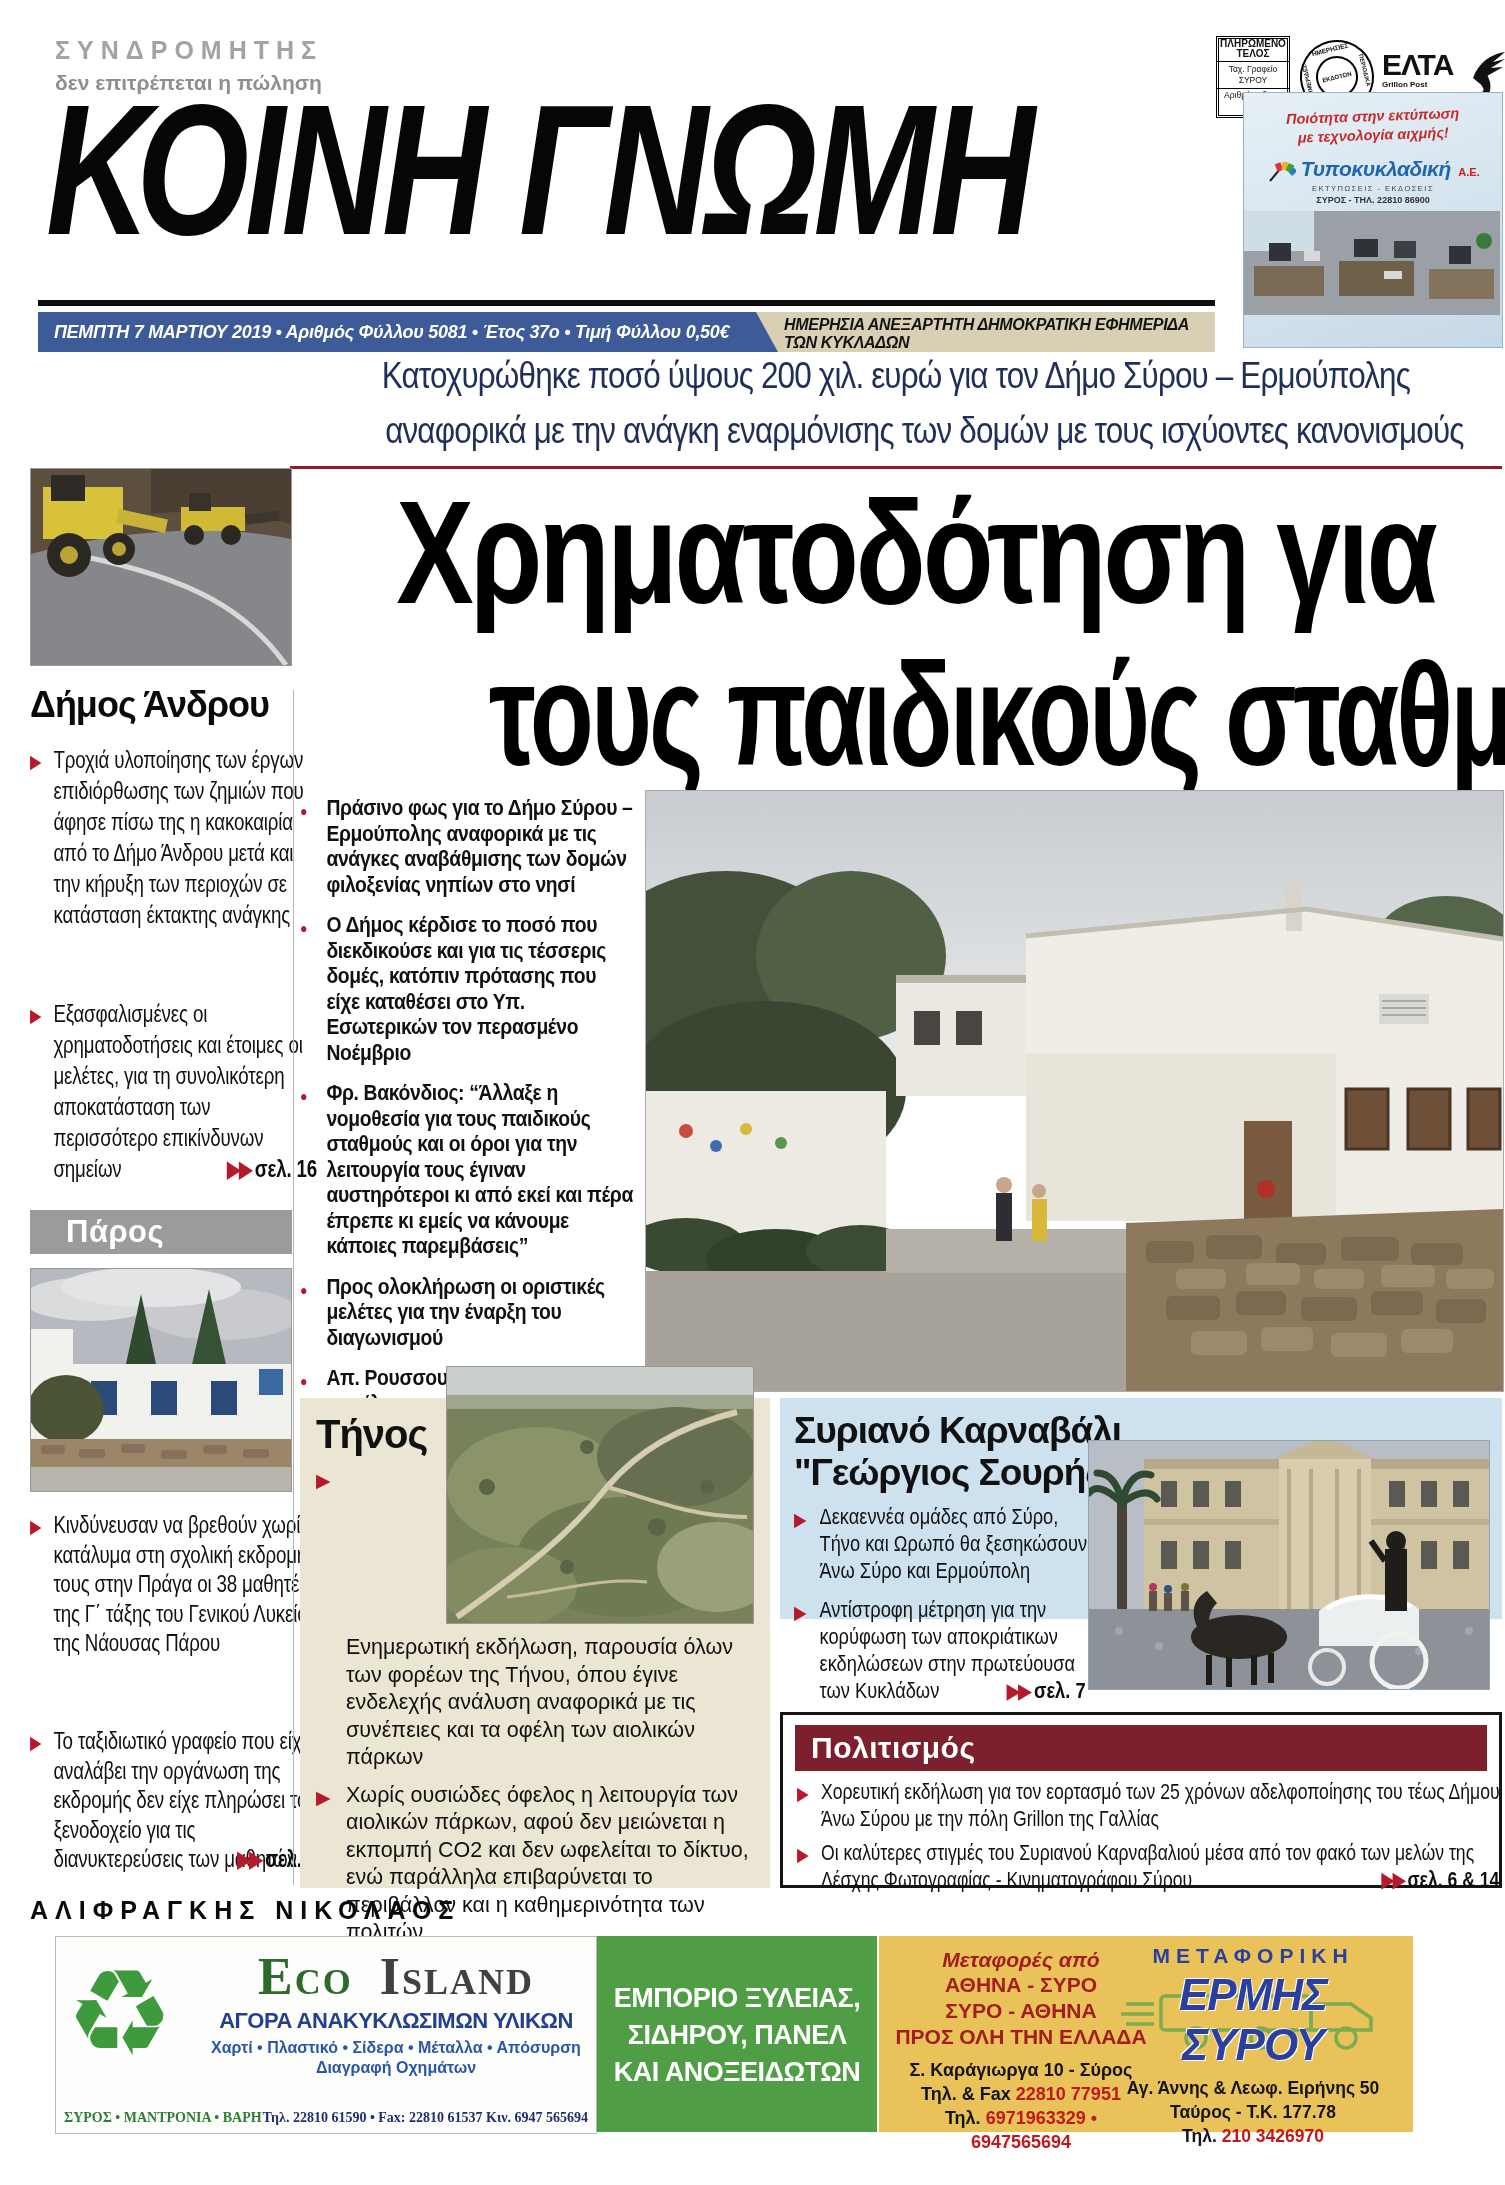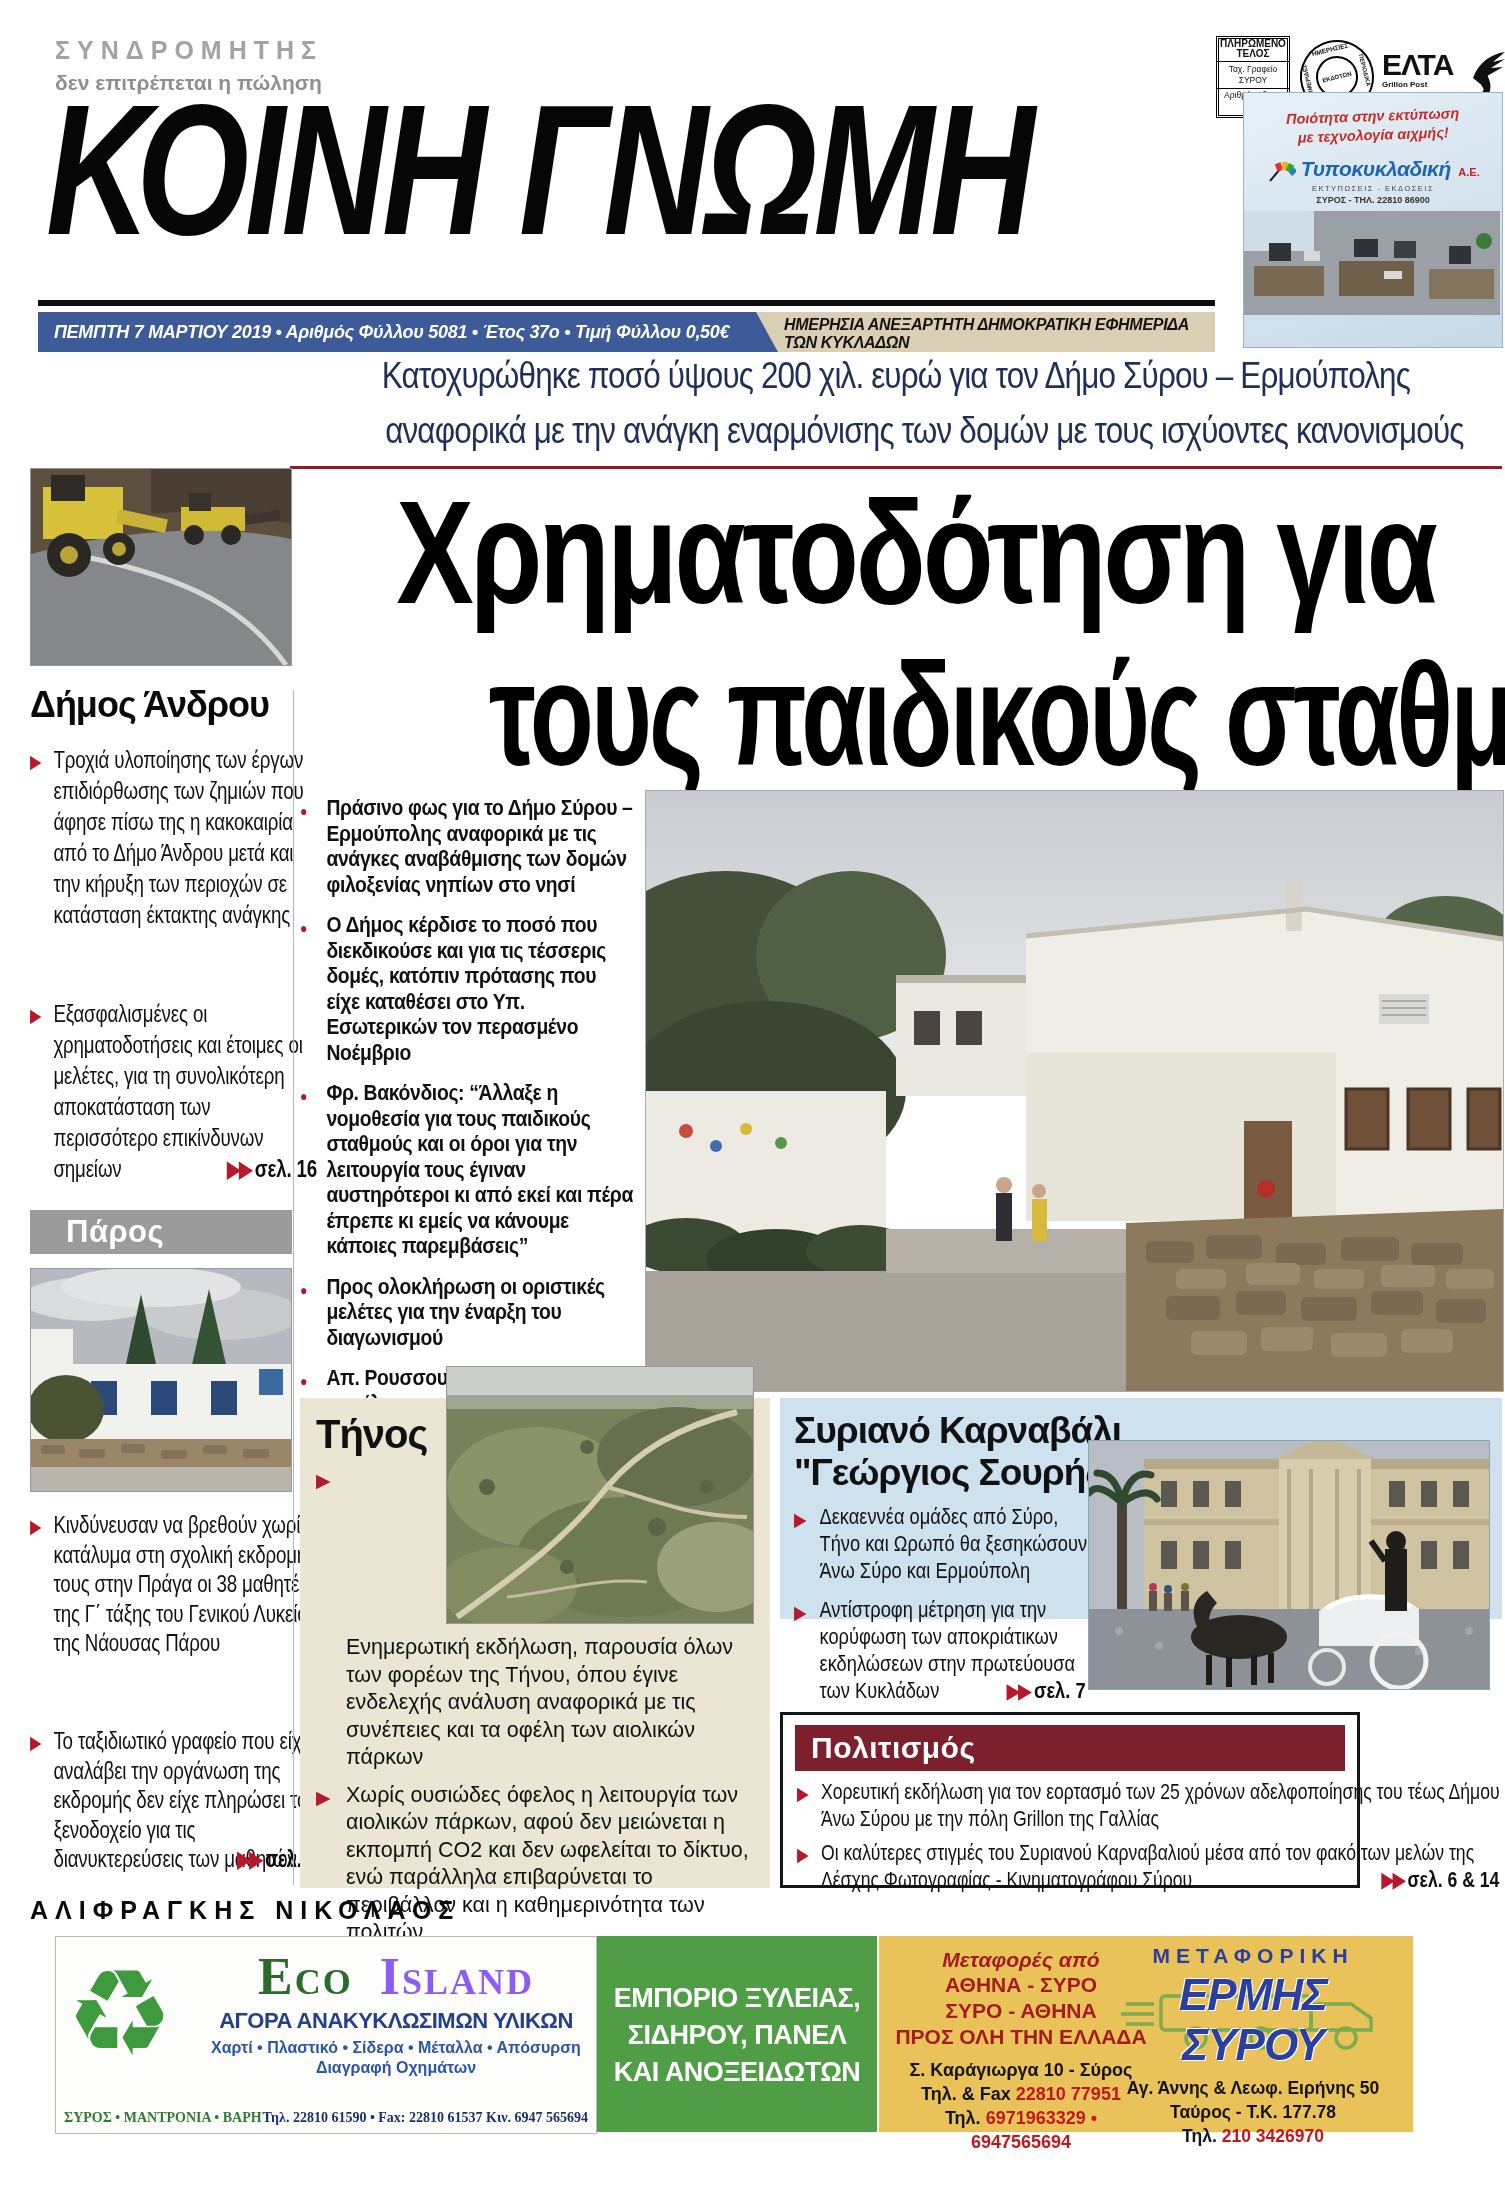--- a/index.html
+++ b/index.html
@@ -106,35 +106,35 @@
 
   
   #carnbox{left:780px;top:1398px;width:722px;height:221px;background:#cde1ef;padding:12px 14px;box-sizing:border-box;position:absolute}
   #carnbox h2{margin:0;font-size:37px;line-height:42px;letter-spacing:-1px}
   #carn-bullets{margin-top:10px;width:345px;transform:scaleX(.85);transform-origin:0 0}
   #carn-bullets .bl{font-size:21.5px;line-height:27px;margin-bottom:12px}
   #carn-bullets .pref{font-size:21.5px}
   #carn-photo{position:absolute;right:12px;top:42px;width:400px;height:248px;border:1px solid #8aa4b8;overflow:hidden}
 
   
-  #cultbox{left:780px;top:1712px;width:580px;height:176px;border:3px solid #151515;box-sizing:border-box;background:#fff}
+  #cultbox{left:780px;top:1712px;width:722px;height:176px;border:3px solid #151515;box-sizing:border-box;background:#fff}
   #cult-banner{margin:10px 12px 8px 12px;height:46px;background:#7c202e}
   #cult-banner span{display:block;color:#fff;font-weight:bold;font-size:30px;padding:6px 0 0 16px;letter-spacing:.5px}
   #cult-bullets{margin:0 0 0 14px;width:880px;transform:scaleX(.8);transform-origin:0 0}
   #cult-bullets .bl{font-size:22px;line-height:26.5px;margin-bottom:8px}
   #cult-bullets .pref{font-size:22px}
 
   
   #dealer{left:30px;top:1896px;width:1445px;text-align:left;font-size:25px;font-weight:bold;letter-spacing:7px;color:#0a0a0a}
   #eco{left:55px;top:1936px;width:540px;height:196px;border:1px solid #b4c0b4;background:#fdfdfb}
   #eco .sym{position:absolute;left:10px;top:16px;font-size:120px;line-height:120px;color:#3d9a3d}
   #eco .body{position:absolute;left:150px;top:10px;width:380px;text-align:center}
   #eco .nm{font-family:"Liberation Serif","DejaVu Serif",serif;font-weight:bold;font-size:52px;font-variant:small-caps;letter-spacing:2px}
   #eco .nm .a{color:#2d6b2d}
-  #eco .nm .b{color:#8b5cf6;margin-left:27px}
+  #eco .nm .b{color:#404040;margin-left:27px}
   #eco .l1{color:#23408e;font-weight:bold;font-size:22px;letter-spacing:-.5px;margin-top:2px}
   #eco .l2{color:#2b55a8;font-weight:bold;font-size:16px;margin-top:5px}
   #eco .l3{color:#2b55a8;font-weight:bold;font-size:16px;margin-top:2px}
   #eco .bottom{position:absolute;left:8px;right:8px;bottom:7px;display:flex;justify-content:space-between;
        font-family:"Liberation Serif","DejaVu Serif",serif;font-weight:bold;font-size:14px}
   #eco .areas{color:#2f7d32}
   #eco .phones{color:#1d2f6e}
   #timber{left:597px;top:1936px;width:280px;height:196px;background:#4f9e45;color:#fff;text-align:center;
       font-weight:bold;font-size:27px;line-height:37px;padding-top:44px;box-sizing:border-box;letter-spacing:-.5px}
   #hermes{left:879px;top:1936px;width:534px;height:196px;background:#e9c25a}

